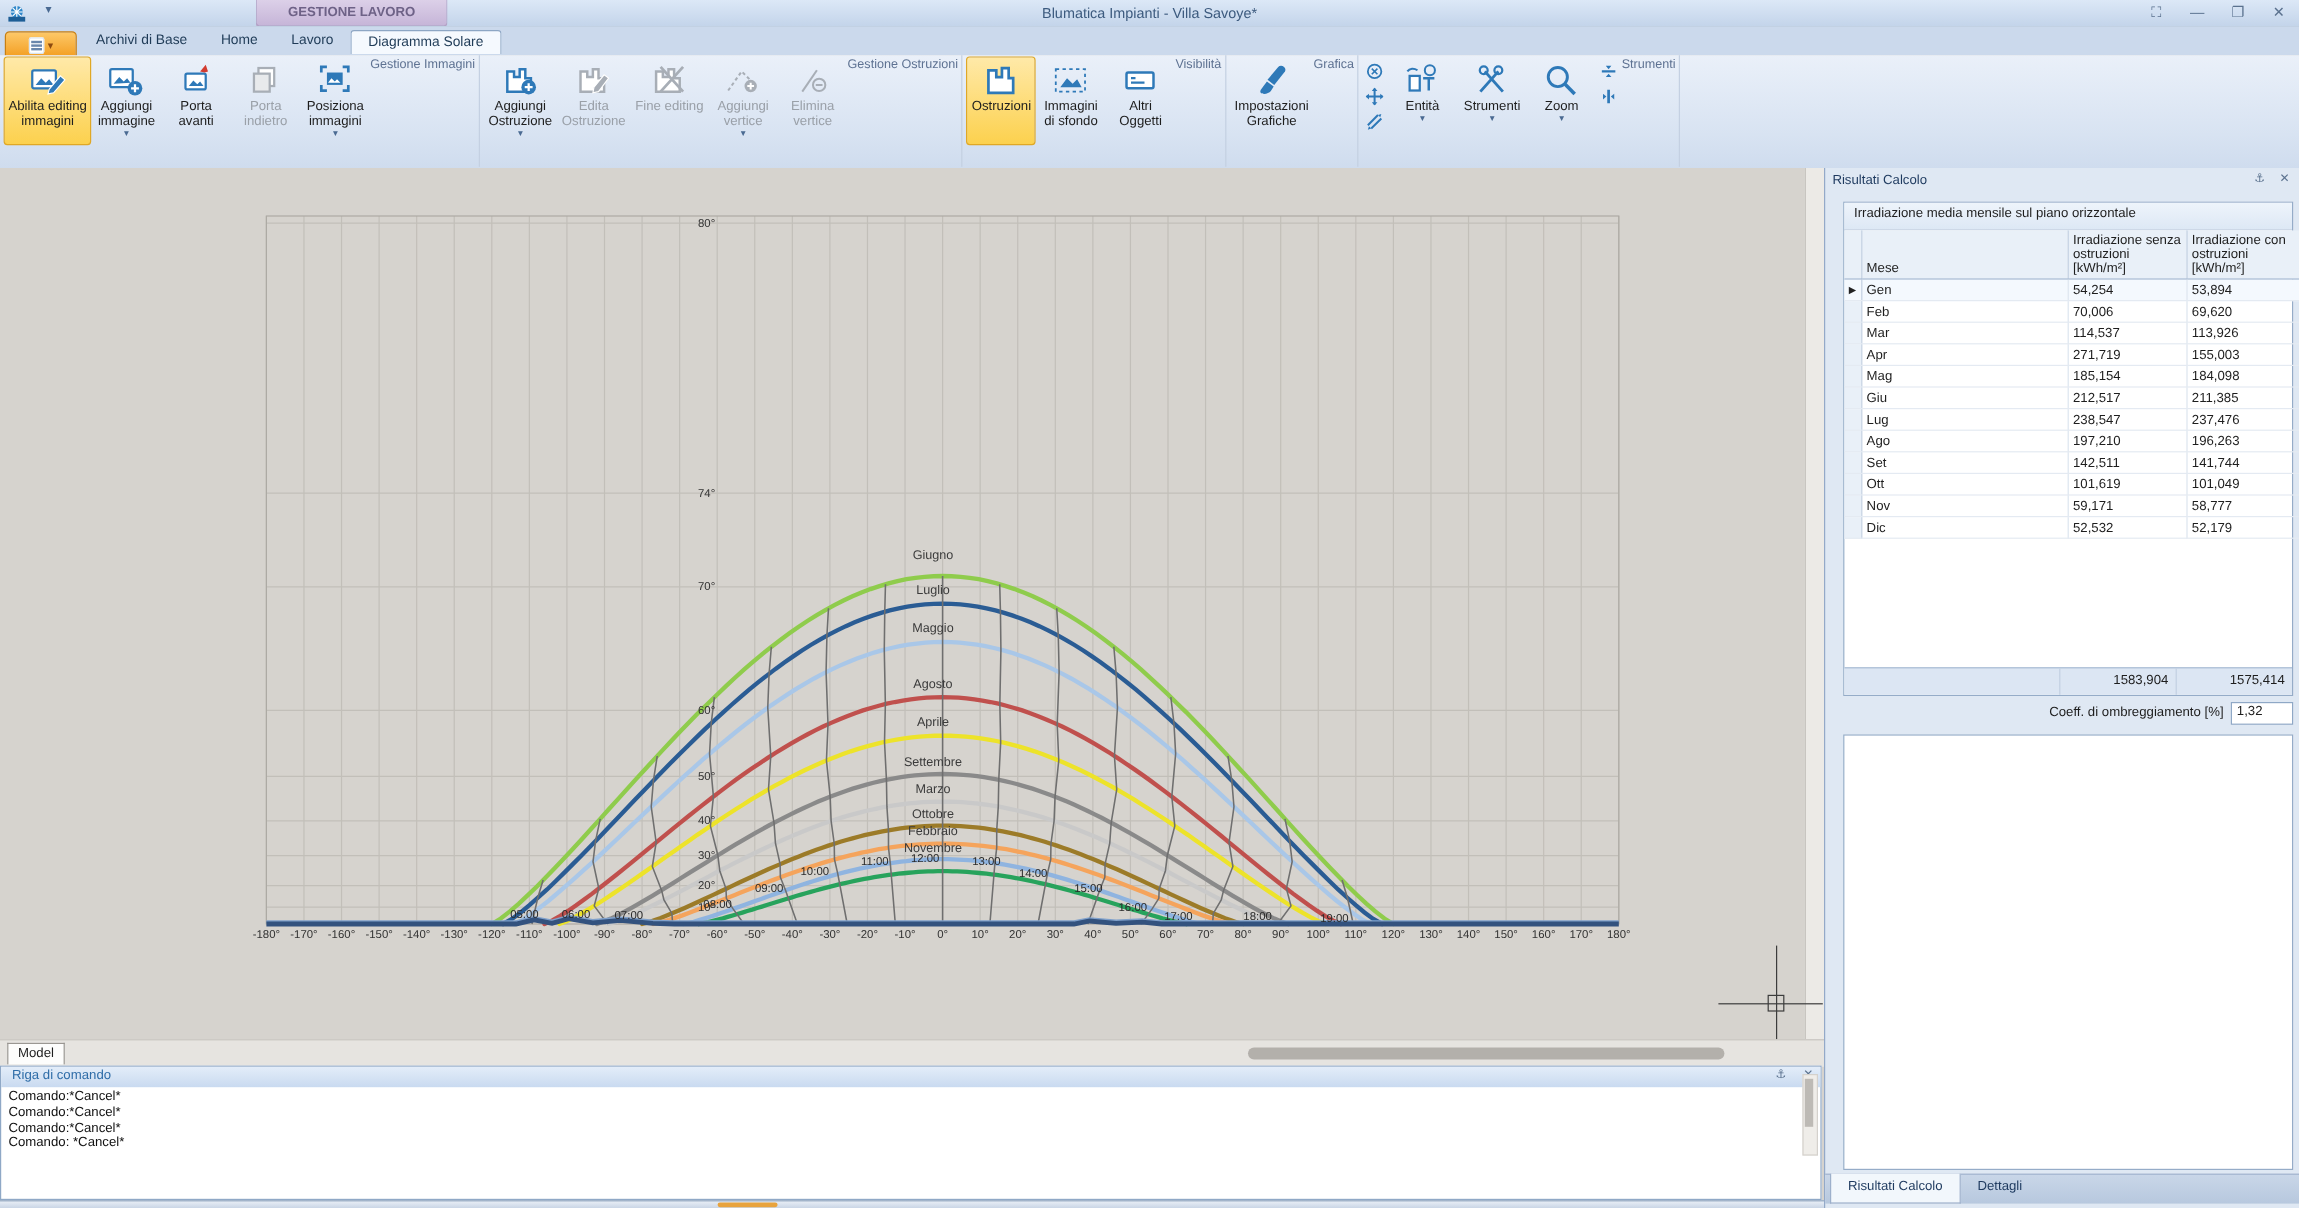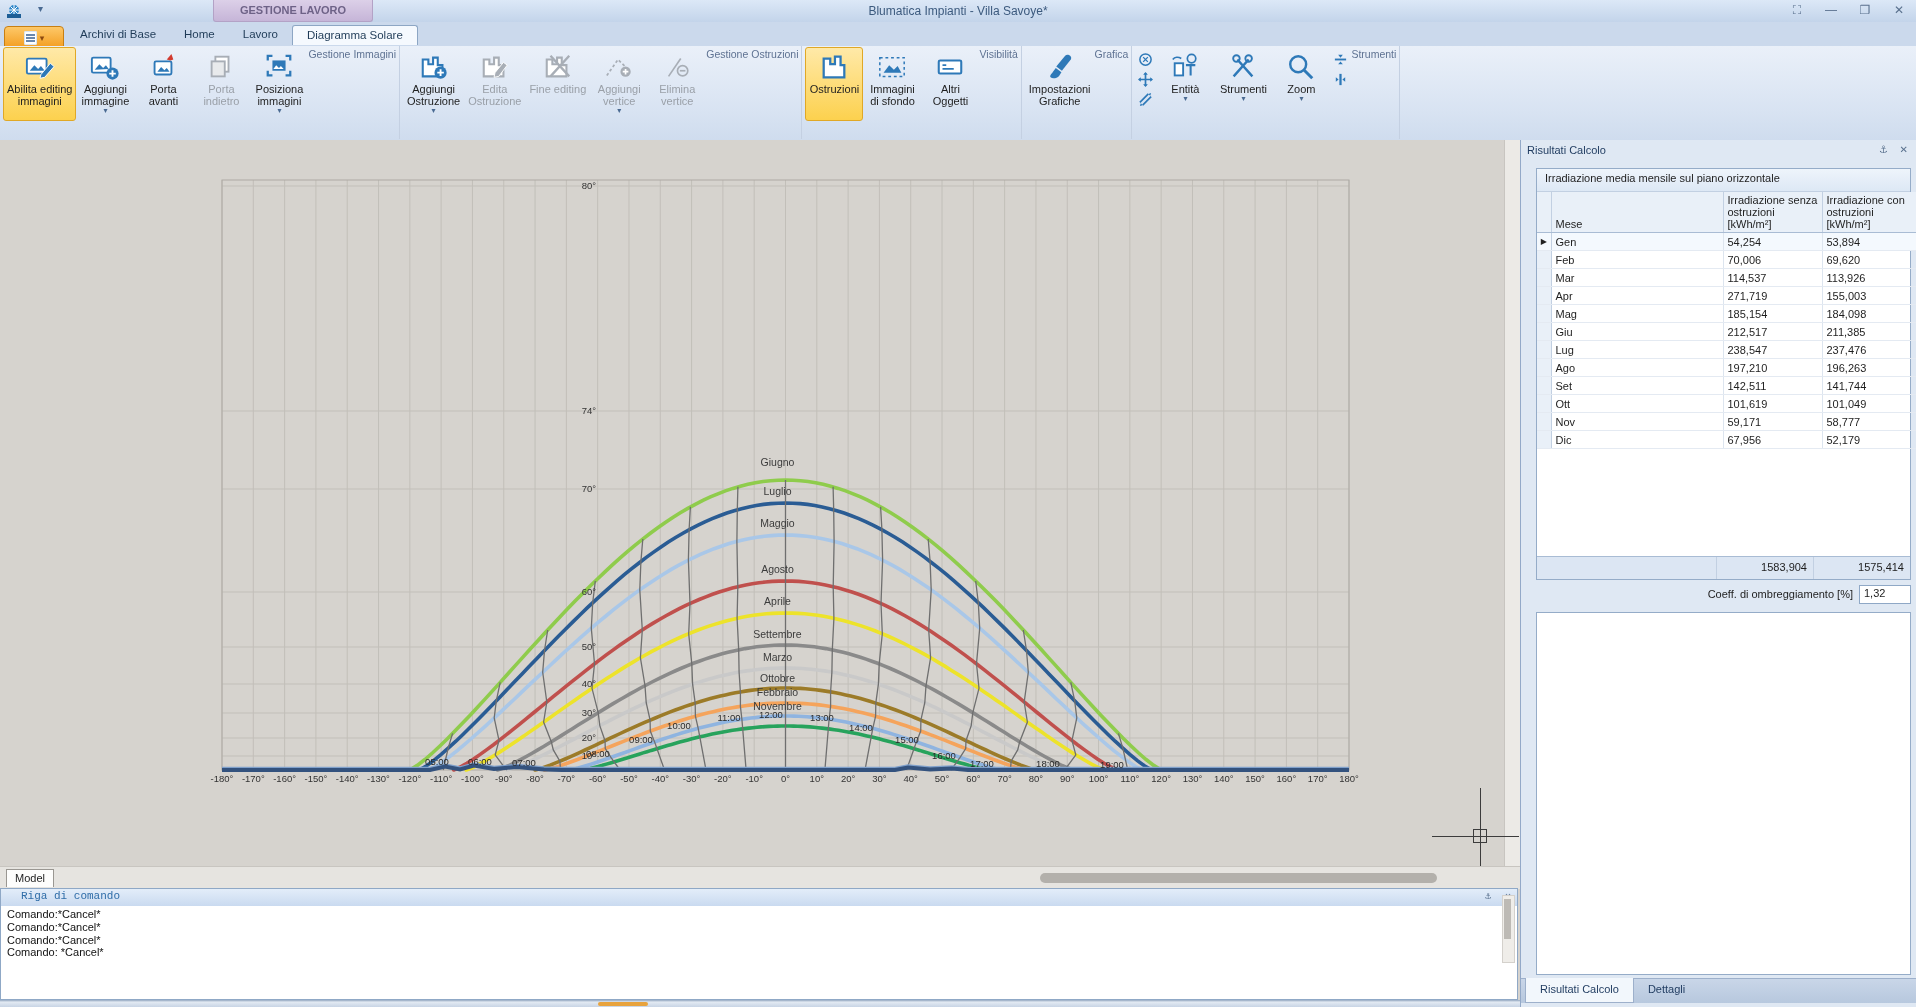--- a/index.html
+++ b/index.html
@@ -52,21 +52,21 @@
   .drawing{position:absolute;left:0;top:140px;width:1520px;height:726px;background:#d6d3ce;}
   .vscroll{position:absolute;right:0;top:0;width:15px;height:100%;background:#eceae6;border-left:1px solid #c8c5c0;}
   .crossv{position:absolute;width:1px;background:#3c3c3c;}
   .crossh{position:absolute;height:1px;background:#3c3c3c;}
   .crossbox{position:absolute;width:12px;height:12px;border:1px solid #3c3c3c;}
   .modelrow{position:absolute;left:0;top:866px;width:1620px;height:22px;background:#e6e4e0;border-top:1px solid #c8c5c0;}
   .modeltab{position:absolute;left:6px;top:2px;padding:2px 8px 3px;background:#fdfdfc;border:1px solid #9a9792;border-bottom:none;font-size:11px;}
   .hthumb{position:absolute;left:1040px;top:6px;width:397px;height:10px;background:#b3b0ab;border-radius:5px;}
   
   .cmdpanel{position:absolute;left:0;top:888px;width:1518px;height:112px;background:#fff;border:1px solid #8fa8c6;box-sizing:border-box;}
-  .cmdhdr{height:15px;background:linear-gradient(#e3edf9,#c9daf0);color:#2f6da8;padding:1px 20px;position:relative;font-family:Liberation Mono, monospace;}
+  .cmdhdr{height:15px;background:linear-gradient(#e3edf9,#c9daf0);color:#2f6da8;padding:1px 9px;position:relative;}
   .cmdicons{position:absolute;right:6px;top:1px;display:flex;gap:14px;color:#5a718e;font-size:10px;}
   .cmdhist{height:62px;padding:2px 6px;line-height:12.8px;font-size:11px;color:#111;overflow:hidden;position:relative;}
   .cmdscroll{position:absolute;right:2px;top:6px;width:11px;height:66px;background:#efede9;border:1px solid #d4d1cc;}
   .cmdscroll i{position:absolute;left:1px;top:3px;width:7px;height:40px;background:#bdbab5;display:block;}
   .cmdinput{position:absolute;left:0;bottom:2px;width:100%;height:19px;display:flex;border-top:1px solid #c5d4e6;}
   .cmdlabel{width:58px;background:#d9e6f5;padding:3px 0 0 6px;color:#1e1e1e;}
   .cmdfield{flex:1;border:none;outline:none;font:inherit;padding:2px 4px;}
   .bottomstrip{position:absolute;left:0;top:1000px;width:100%;height:7px;
     background:linear-gradient(#93a7c0,#e3eaf3 30%,#c8d4e5);}
   .orangeseg{position:absolute;left:598px;top:2px;width:50px;height:4px;background:#e8a33d;border-radius:2px;}
@@ -629,21 +629,21 @@
             </tr>
             <tr>
               <td class="gut"></td>
               <td>Nov</td>
               <td>59,171</td>
               <td>58,777</td>
             </tr>
             <tr>
               <td class="gut"></td>
               <td>Dic</td>
-              <td>67,956</td>
+              <td>52,532</td>
               <td>52,179</td>
             </tr>
           </tbody>
       </table>
       <div class="totrow">
         <div class="totcell">1583,904</div>
         <div class="totcell">1575,414</div>
       </div>
     </div>
     <div class="coeffbar">

